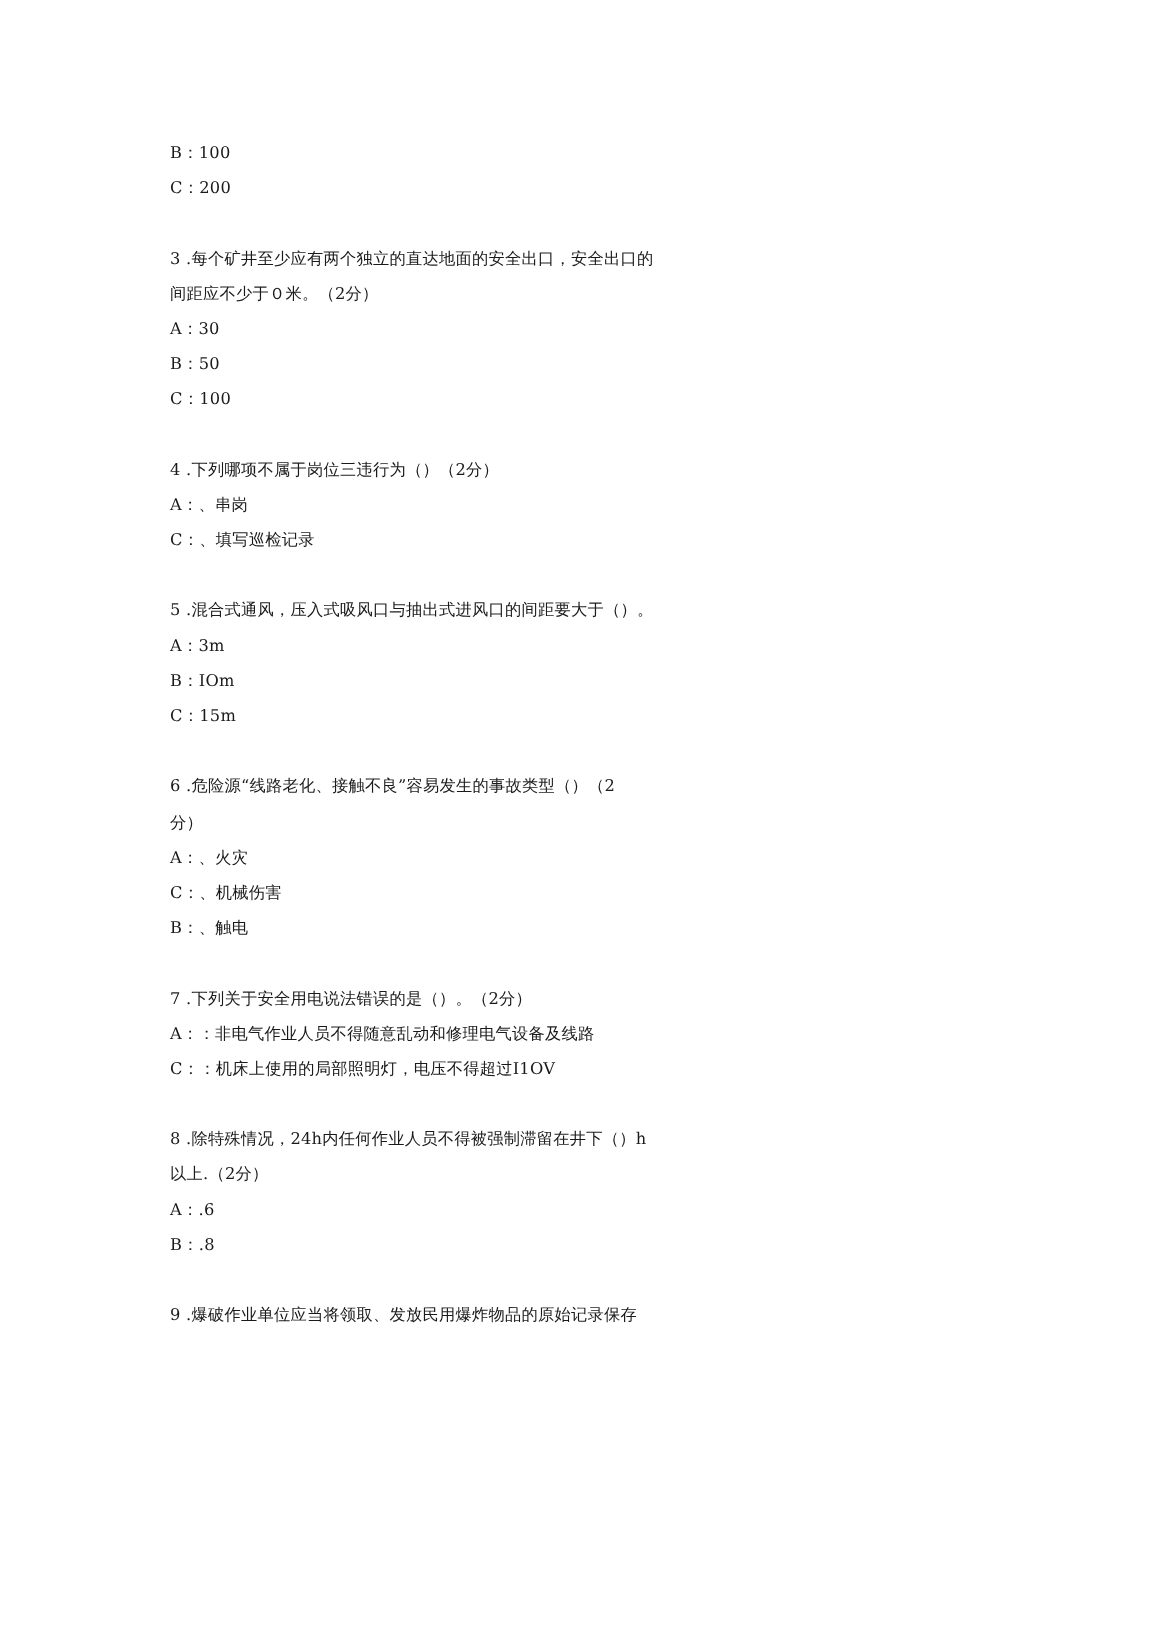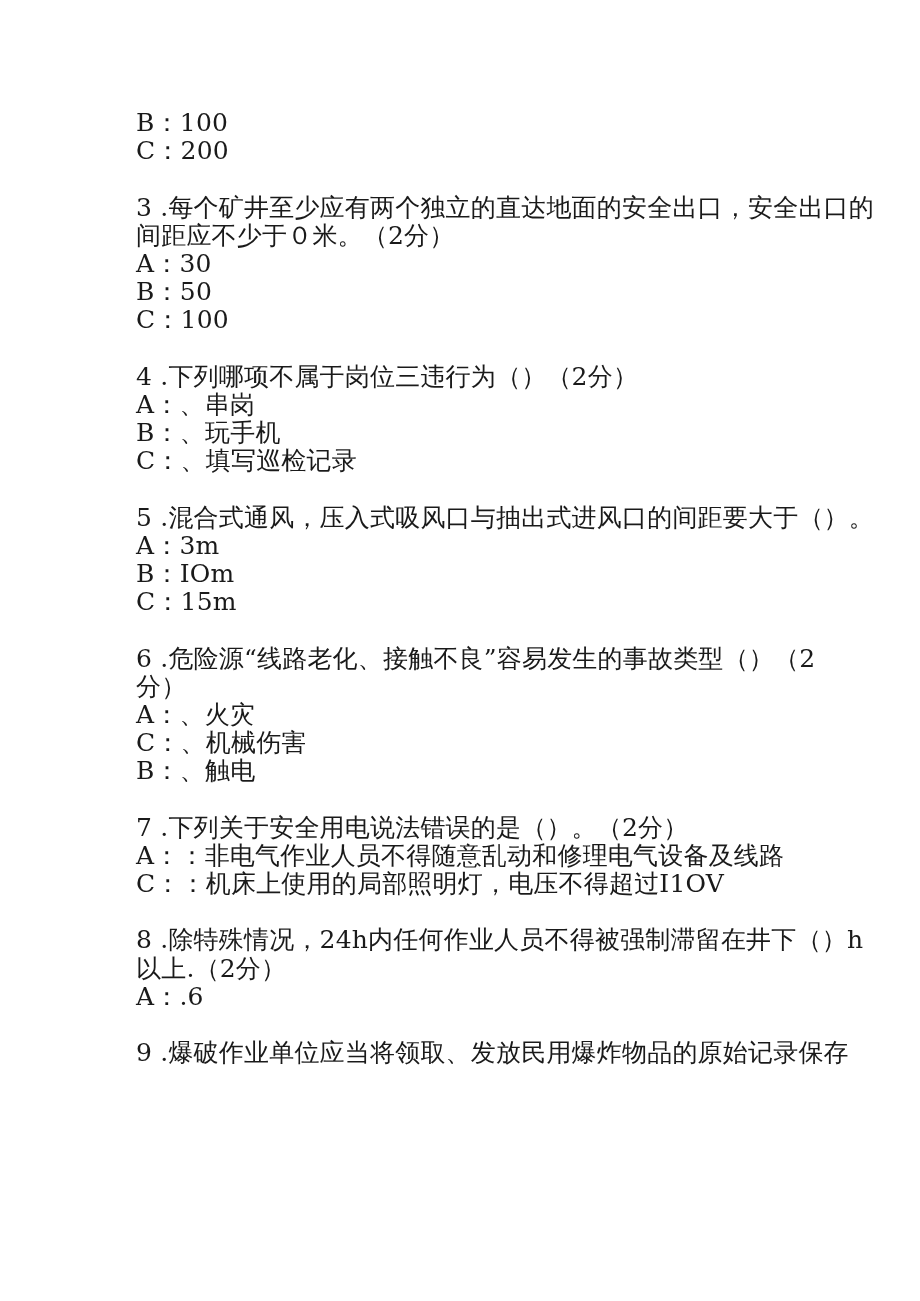--- a/index.html
+++ b/index.html
@@ -23,21 +23,21 @@
       height: 1301px;
       background: #ffffff;
     }
     .content {
       position: absolute;
       left: 136px;
       top: 109px;
       width: 650px;
     }
     .line {
-      font-size: 25px;
+      font-size: 13px;
       line-height: 28.2px;
       height: 28.2px;
       white-space: nowrap;
       letter-spacing: 0.2px;
     }
     .gap {
       height: 28.2px;
     }
   </style>
 </head>
@@ -68,23 +68,20 @@
       <div class="line option">
         <span>C</span><span>：</span><span>100</span>
       </div>
     </div>
     <div class="gap"></div>
 
     <div class="question">
       <div class="line">4 .下列哪项不属于岗位三违行为（）（2分）</div>
       <div class="line option">
         <span>A</span><span>：</span><span>、串岗</span>
-      </div>
-      <div class="line option">
-        <span>B</span><span>：</span><span>、玩手机</span>
       </div>
       <div class="line option">
         <span>C</span><span>：</span><span>、填写巡检记录</span>
       </div>
     </div>
     <div class="gap"></div>
 
     <div class="question">
       <div class="line">5 .混合式通风，压入式吸风口与抽出式进风口的间距要大于（）。</div>
       <div class="line option">
@@ -124,20 +121,23 @@
       </div>
     </div>
     <div class="gap"></div>
 
     <div class="question">
       <div class="line">8 .除特殊情况，24h内任何作业人员不得被强制滞留在井下（）h</div>
       <div class="line">以上.（2分）</div>
       <div class="line option">
         <span>A</span><span>：</span><span>.6</span>
       </div>
+      <div class="line option">
+        <span>B</span><span>：</span><span>.8</span>
+      </div>
     </div>
     <div class="gap"></div>
 
     <div class="question">
       <div class="line">9 .爆破作业单位应当将领取、发放民用爆炸物品的原始记录保存</div>
     </div>
 
   </div>
 </div>
 

